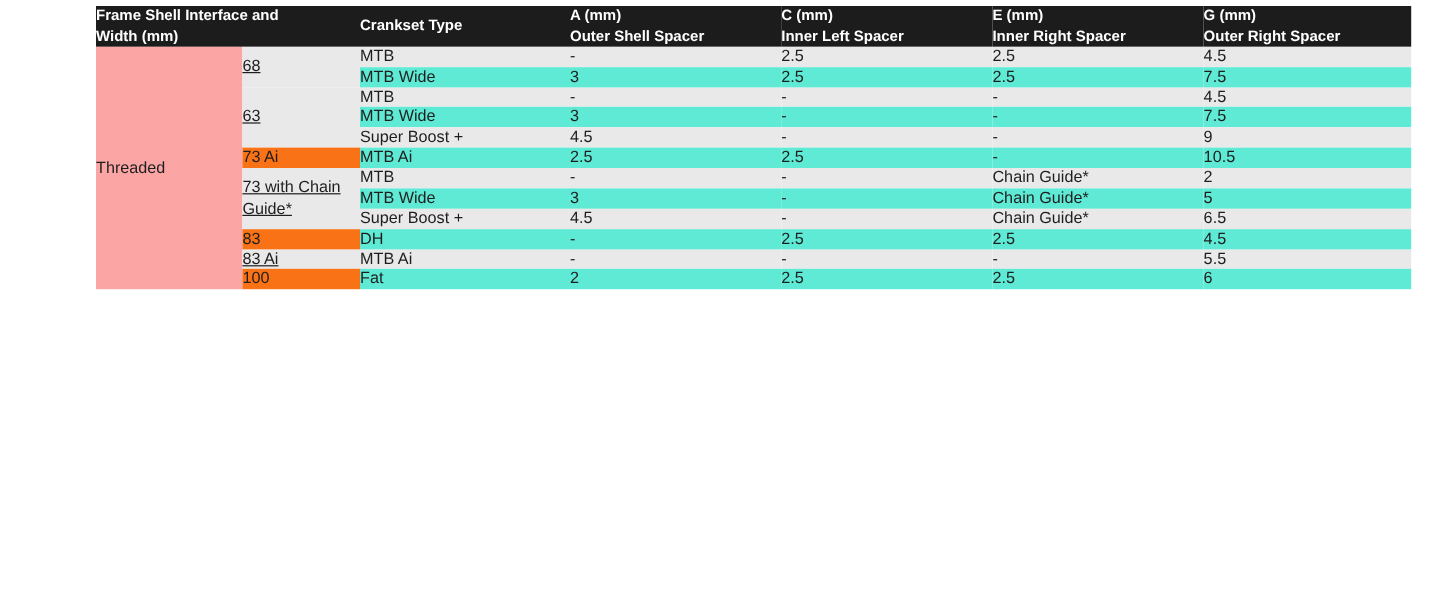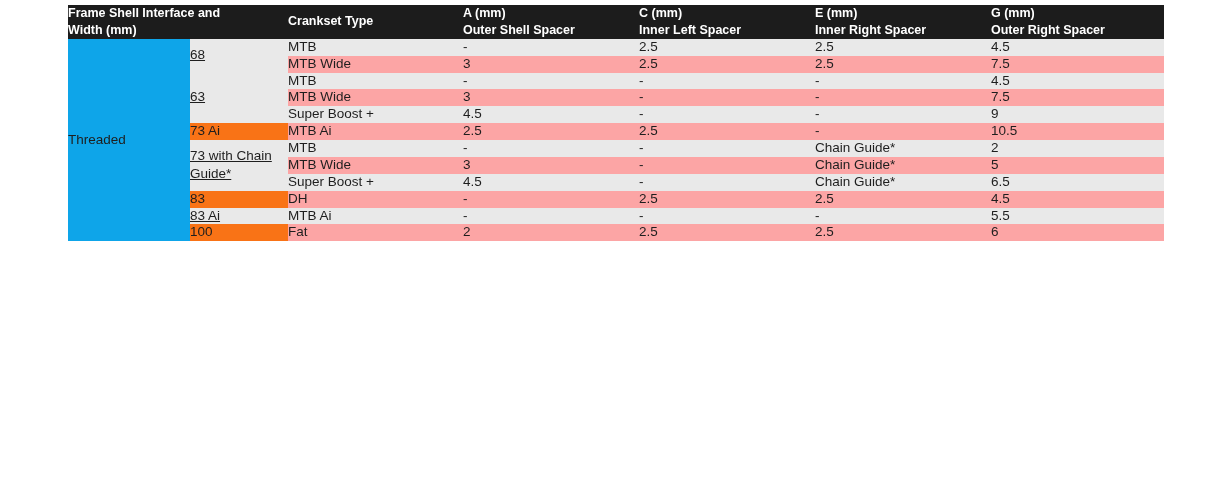--- a/index.html
+++ b/index.html
@@ -12,21 +12,21 @@
     font-family: "Liberation Sans", sans-serif;
   }
   #root {
     position: relative;
     width: 1206px;
     height: 494px;
     background: #ffffff;
   }
   table.spec {
     position: absolute;
-    left: 68px;
+    left: 80px;
     top: 5px;
     border-collapse: collapse;
     table-layout: fixed;
     width: 1096px;
     font-size: 13.5px;
     color: #1a1a1a;
   }
   table.spec th, table.spec td {
     padding: 0;
     margin: 0;
@@ -54,25 +54,25 @@
   .col-shell { width: 122px; }
   .col-width { width: 98px; }
   .col-crank { width: 175px; }
   .col-a { width: 176px; }
   .col-c { width: 176px; }
   .col-e { width: 176px; }
   .col-g { width: 173px; }
 
   
   .rowlight td { background: #e9e9e9; }
-  .rowdark td { background: #fca5a5; }
+  .rowdark td { background: #5eead4; }
 
   
   td.shell-cell {
-    background: #0ea5e9;
+    background: #fca5a5;
     text-align: left;
     padding-left: 26px;
   }
   td.width-cell-light { background: #e9e9e9; padding-left: 16px; text-decoration: underline; }
   td.width-cell-dark { background: #f97316; padding-left: 16px; }
   td.width-cell-light, td.width-cell-dark { vertical-align: middle; }
 
   .multiline { line-height: 1.35; }
 </style>
 </head>

